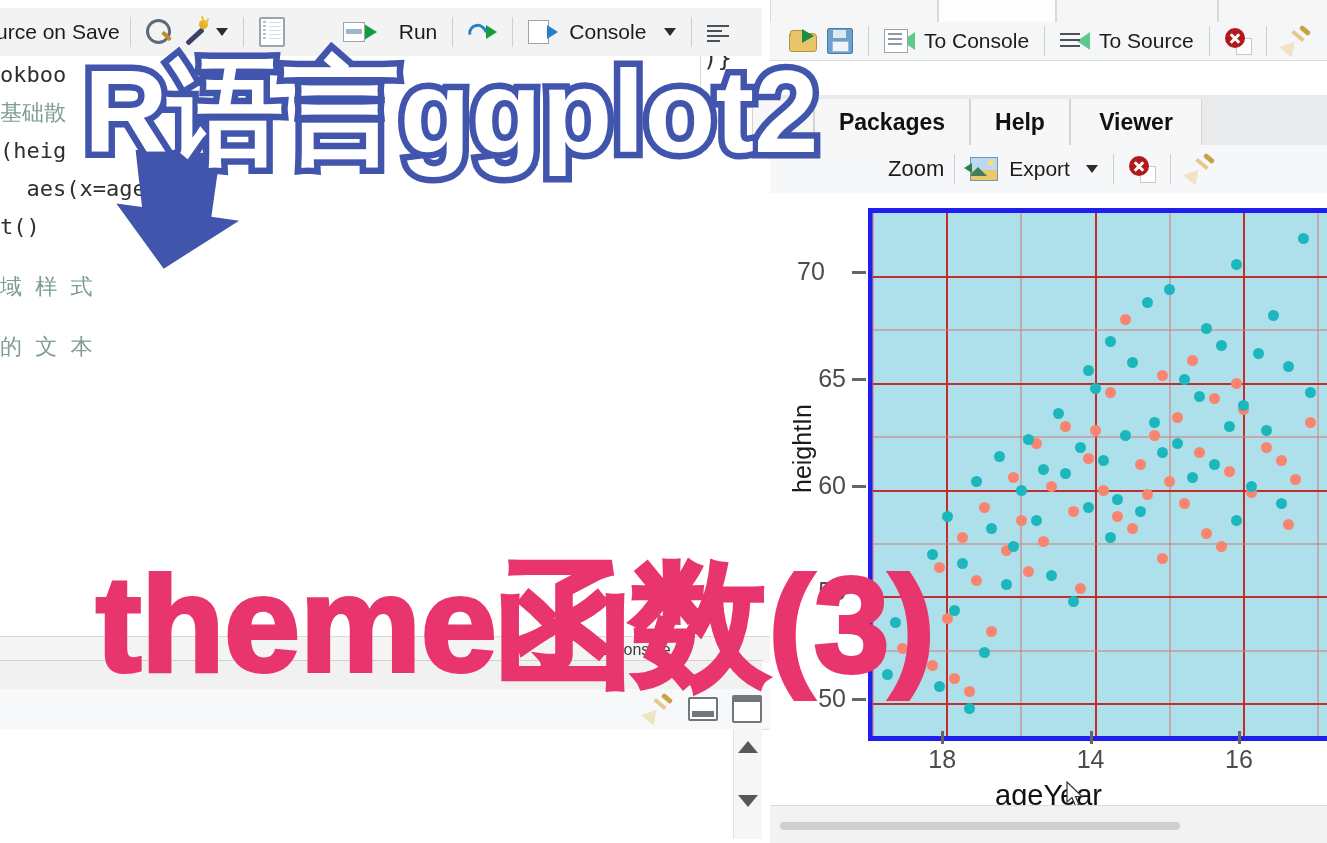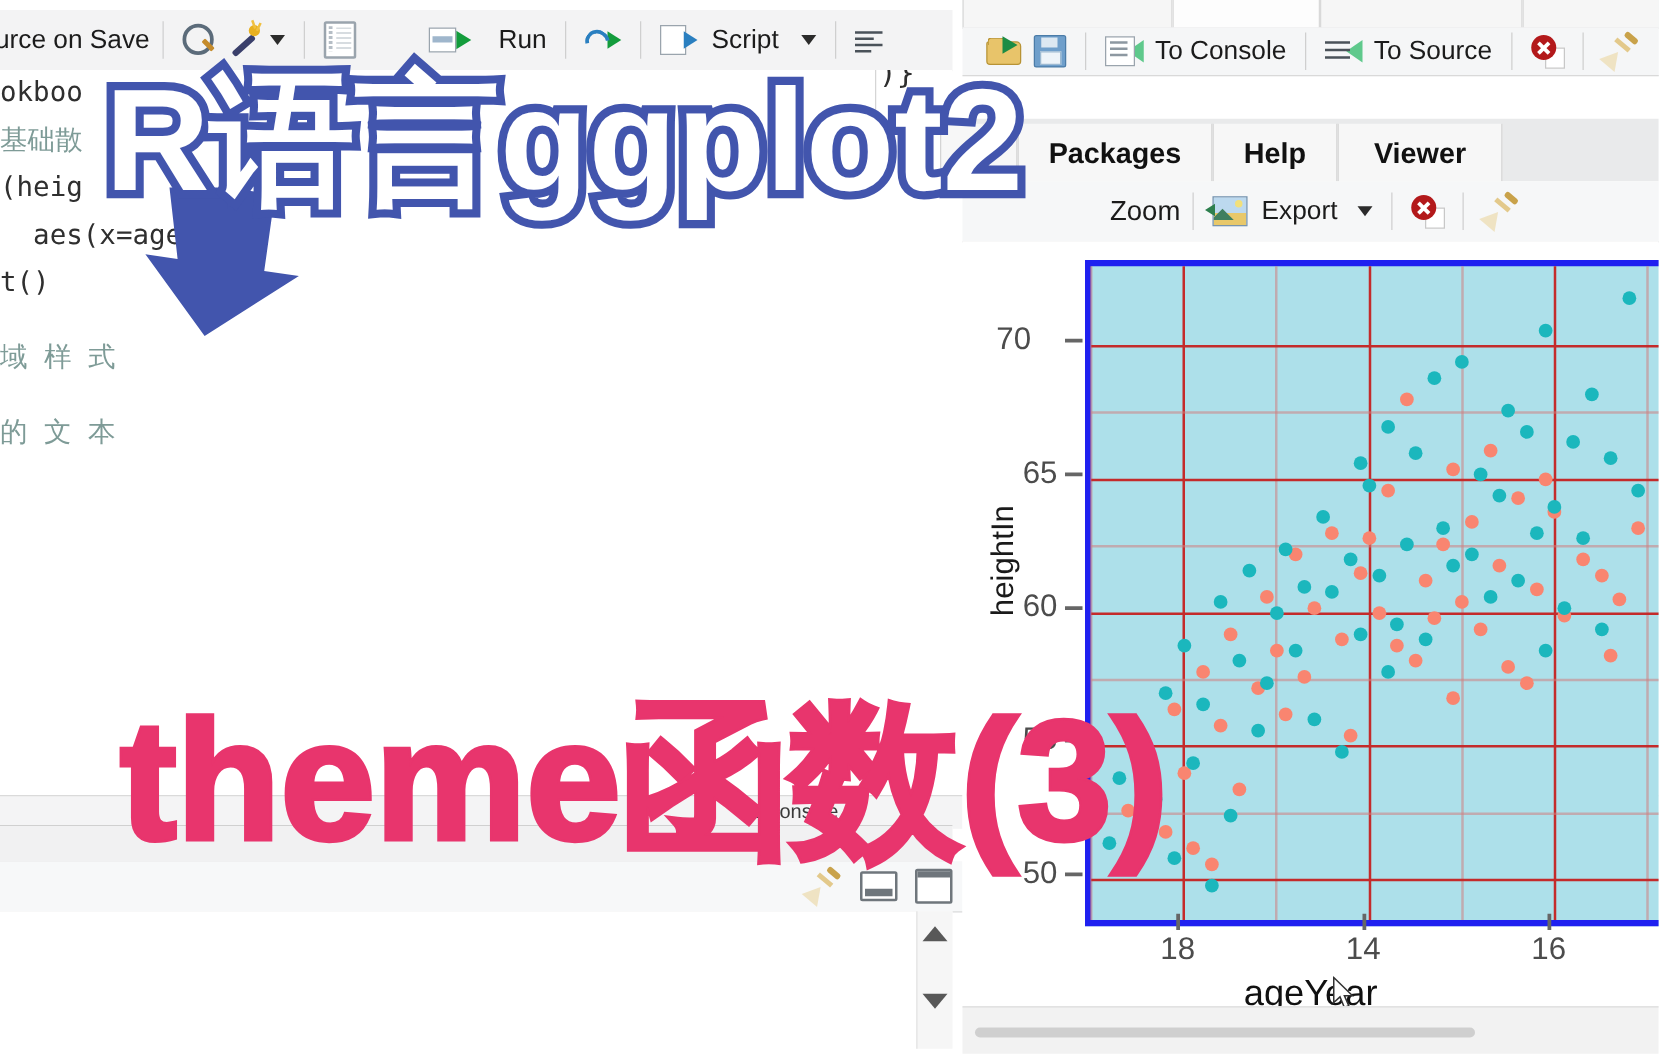--- a/index.html
+++ b/index.html
@@ -179,21 +179,21 @@
             </span>
           <span class="arrow-g-sm" style="margin-left:-2px;"></span>
         </span>
       </span>
       <span class="tb-sep"></span>
       <span class="tb-btn">
         <span style="display:flex;align-items:center;">
           <span class="i-srcpage"></span>
             <span class="arrow-b" style="margin-left:-2px;"></span>
         </span>
-        <span class="tb-text" style="margin-left:5px;">Script</span>
+        <span class="tb-text" style="margin-left:5px;">Console</span>
         <span class="caret" style="margin-left:12px;"></span>
       </span>
       <span class="tb-sep"></span>
       <span class="tb-btn">
         <span class="i-lines">
           <span style="top:2px;width:22px;"></span>
             <span style="top:7px;width:15px;"></span>
           <span style="top:12px;width:22px;"></span>
             <span style="top:17px;width:13px;"></span>
         </span>

